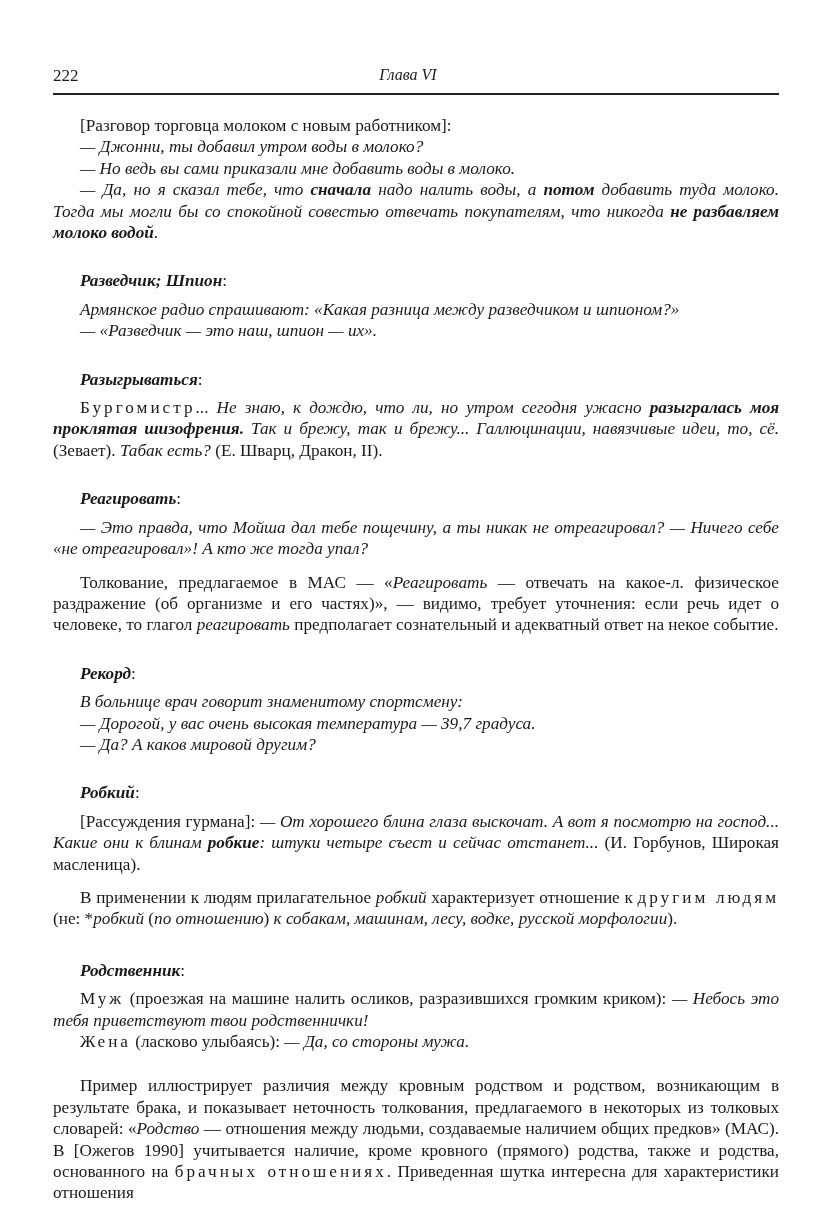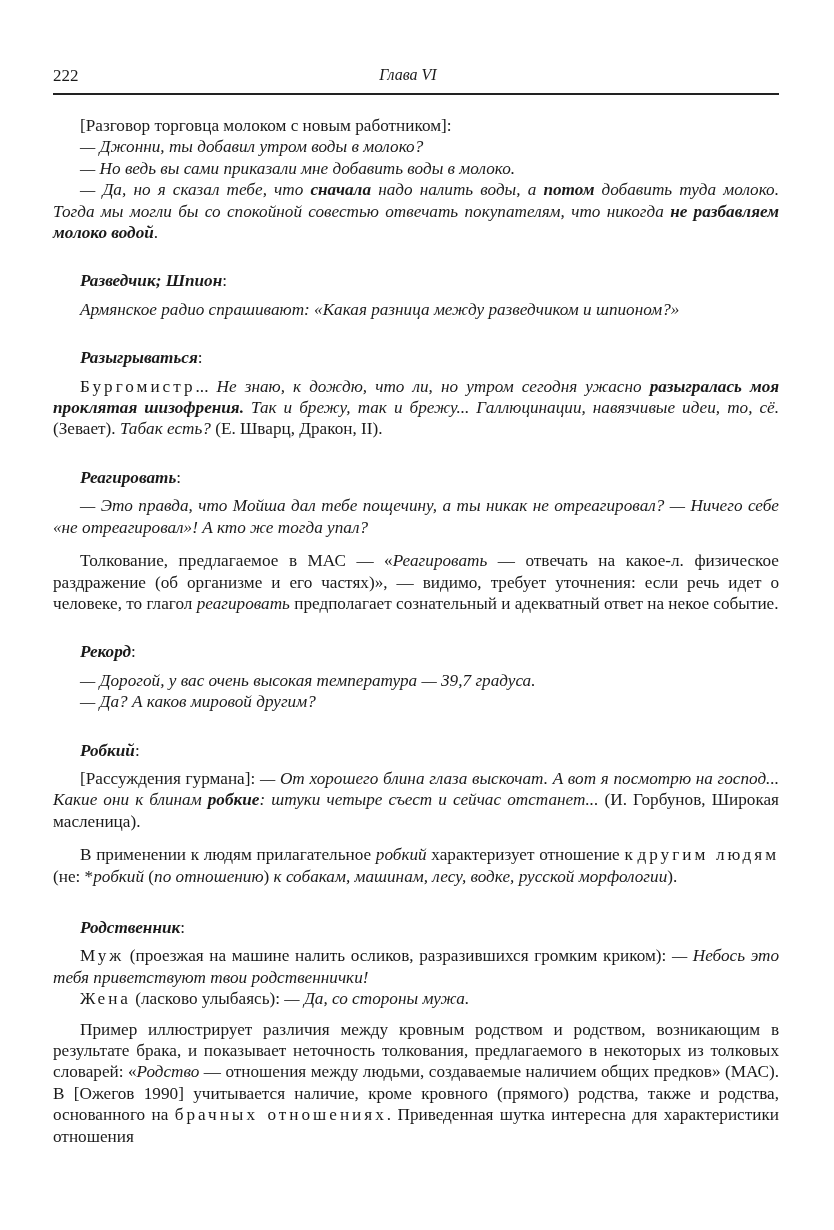--- a/index.html
+++ b/index.html
@@ -12,50 +12,52 @@
   .head-rule { position: absolute; left: 0; right: 0; top: 33px; border-top: 2px solid #222; }
   .body { position: absolute; top: 55px; left: 0; width: 726px; font-size: 17.2px; line-height: 21.4px; }
   p { margin: 0; text-align: justify; }
   .indent { text-indent: 27px; }
   .lead { padding-left: 27px; }
   .i { font-style: italic; }
   .bi { font-weight: bold; font-style: italic; }
   .sp { letter-spacing: 3px; }
   .entry-head { padding-left: 27px; font-weight: bold; font-style: italic; margin-top: 27px; margin-bottom: 7px; }
   .gap-s { margin-top: 12px; }
-  .gap-m { margin-top: 9px; }
+  .gap-m { margin-top: 23px; }
 </style>
 </head>
 <body>
 
 <div class="page">
   <div class="running-head">
     <span class="page-number">222</span>
     <span class="chapter-title">Глава VI</span>
     <div class="head-rule"></div>
   </div>
 
   <div class="body">
 
     <p class="lead">[Разговор торговца молоком с новым работником]:</p>
     <p class="lead i">— Джонни, ты добавил утром воды в молоко?</p>
     <p class="lead i">— Но ведь вы сами приказали мне добавить воды в молоко.</p>
     <p class="indent i"><span>— Да, но я сказал тебе, что </span><span class="bi">сначала</span><span> надо налить воды, а </span><span class="bi">потом</span><span> добавить туда молоко. Тогда мы могли бы со спокойной совестью отвечать покупателям, что никогда </span><span class="bi">не разбавляем молоко водой</span><span style="font-style:normal">.</span></p>
 
     <p class="entry-head"><span>Разведчик; Шпион</span><span style="font-weight:normal;font-style:normal">:</span></p>
     <p class="lead i">Армянское радио спрашивают: «Какая разница между разведчиком и шпионом?»</p>
+    <p class="lead i">— «Разведчик — это наш, шпион — их».</p>
 
     <p class="entry-head"><span>Разыгрываться</span><span style="font-weight:normal;font-style:normal">:</span></p>
     <p class="indent"><span class="sp">Бургомистр</span><span>... </span><span class="i">Не знаю, к дождю, что ли, но утром сегодня ужасно </span><span class="bi">разыгралась моя проклятая шизофрения.</span><span class="i"> Так и брежу, так и брежу... Галлюцинации, навязчивые идеи, то, сё.</span><span> (Зевает). </span><span class="i">Табак есть?</span><span> (Е. Шварц, Дракон, II).</span></p>
 
     <p class="entry-head"><span>Реагировать</span><span style="font-weight:normal;font-style:normal">:</span></p>
     <p class="indent i">— Это правда, что Мойша дал тебе пощечину, а ты никак не отреагировал? — Ничего себе «не отреагировал»! А кто же тогда упал?</p>
     <p class="indent gap-s"><span>Толкование, предлагаемое в МАС — «</span><span class="i">Реагировать</span><span> — отвечать на какое-л. физическое раздражение (об организме и его частях)», — видимо, требует уточнения: если речь идет о человеке, то глагол </span><span class="i">реагировать</span><span> предполагает сознательный и адекватный ответ на некое событие.</span></p>
 
     <p class="entry-head"><span>Рекорд</span><span style="font-weight:normal;font-style:normal">:</span></p>
+    <p class="lead i">В больнице врач говорит знаменитому спортсмену:</p>
     <p class="lead i">— Дорогой, у вас очень высокая температура — 39,7 градуса.</p>
     <p class="lead i">— Да? А каков мировой другим?</p>
 
     <p class="entry-head"><span>Робкий</span><span style="font-weight:normal;font-style:normal">:</span></p>
     <p class="indent"><span>[Рассуждения гурмана]: </span><span class="i">— От хорошего блина глаза выскочат. А вот я посмотрю на господ... Какие они к блинам </span><span class="bi">робкие</span><span class="i">: штуки четыре съест и сейчас отстанет...</span><span> (И. Горбунов, Широкая масленица).</span></p>
     <p class="indent gap-s"><span>В применении к людям прилагательное </span><span class="i">робкий</span><span> характеризует отношение к </span><span class="sp">другим людям</span><span> (не: *</span><span class="i">робкий</span><span> (</span><span class="i">по отношению</span><span>) </span><span class="i">к собакам, машинам, лесу, водке, русской морфологии</span><span>).</span></p>
 
     <p class="entry-head" style="margin-top:30px"><span>Родственник</span><span style="font-weight:normal;font-style:normal">:</span></p>
     <p class="indent"><span class="sp">Муж</span><span> (проезжая на машине налить осликов, разразившихся громким криком): </span><span class="i">— Небось это тебя приветствуют твои родственнички!</span></p>
     <p class="indent"><span class="sp">Жена</span><span> (ласково улыбаясь): </span><span class="i">— Да, со стороны мужа.</span></p>

